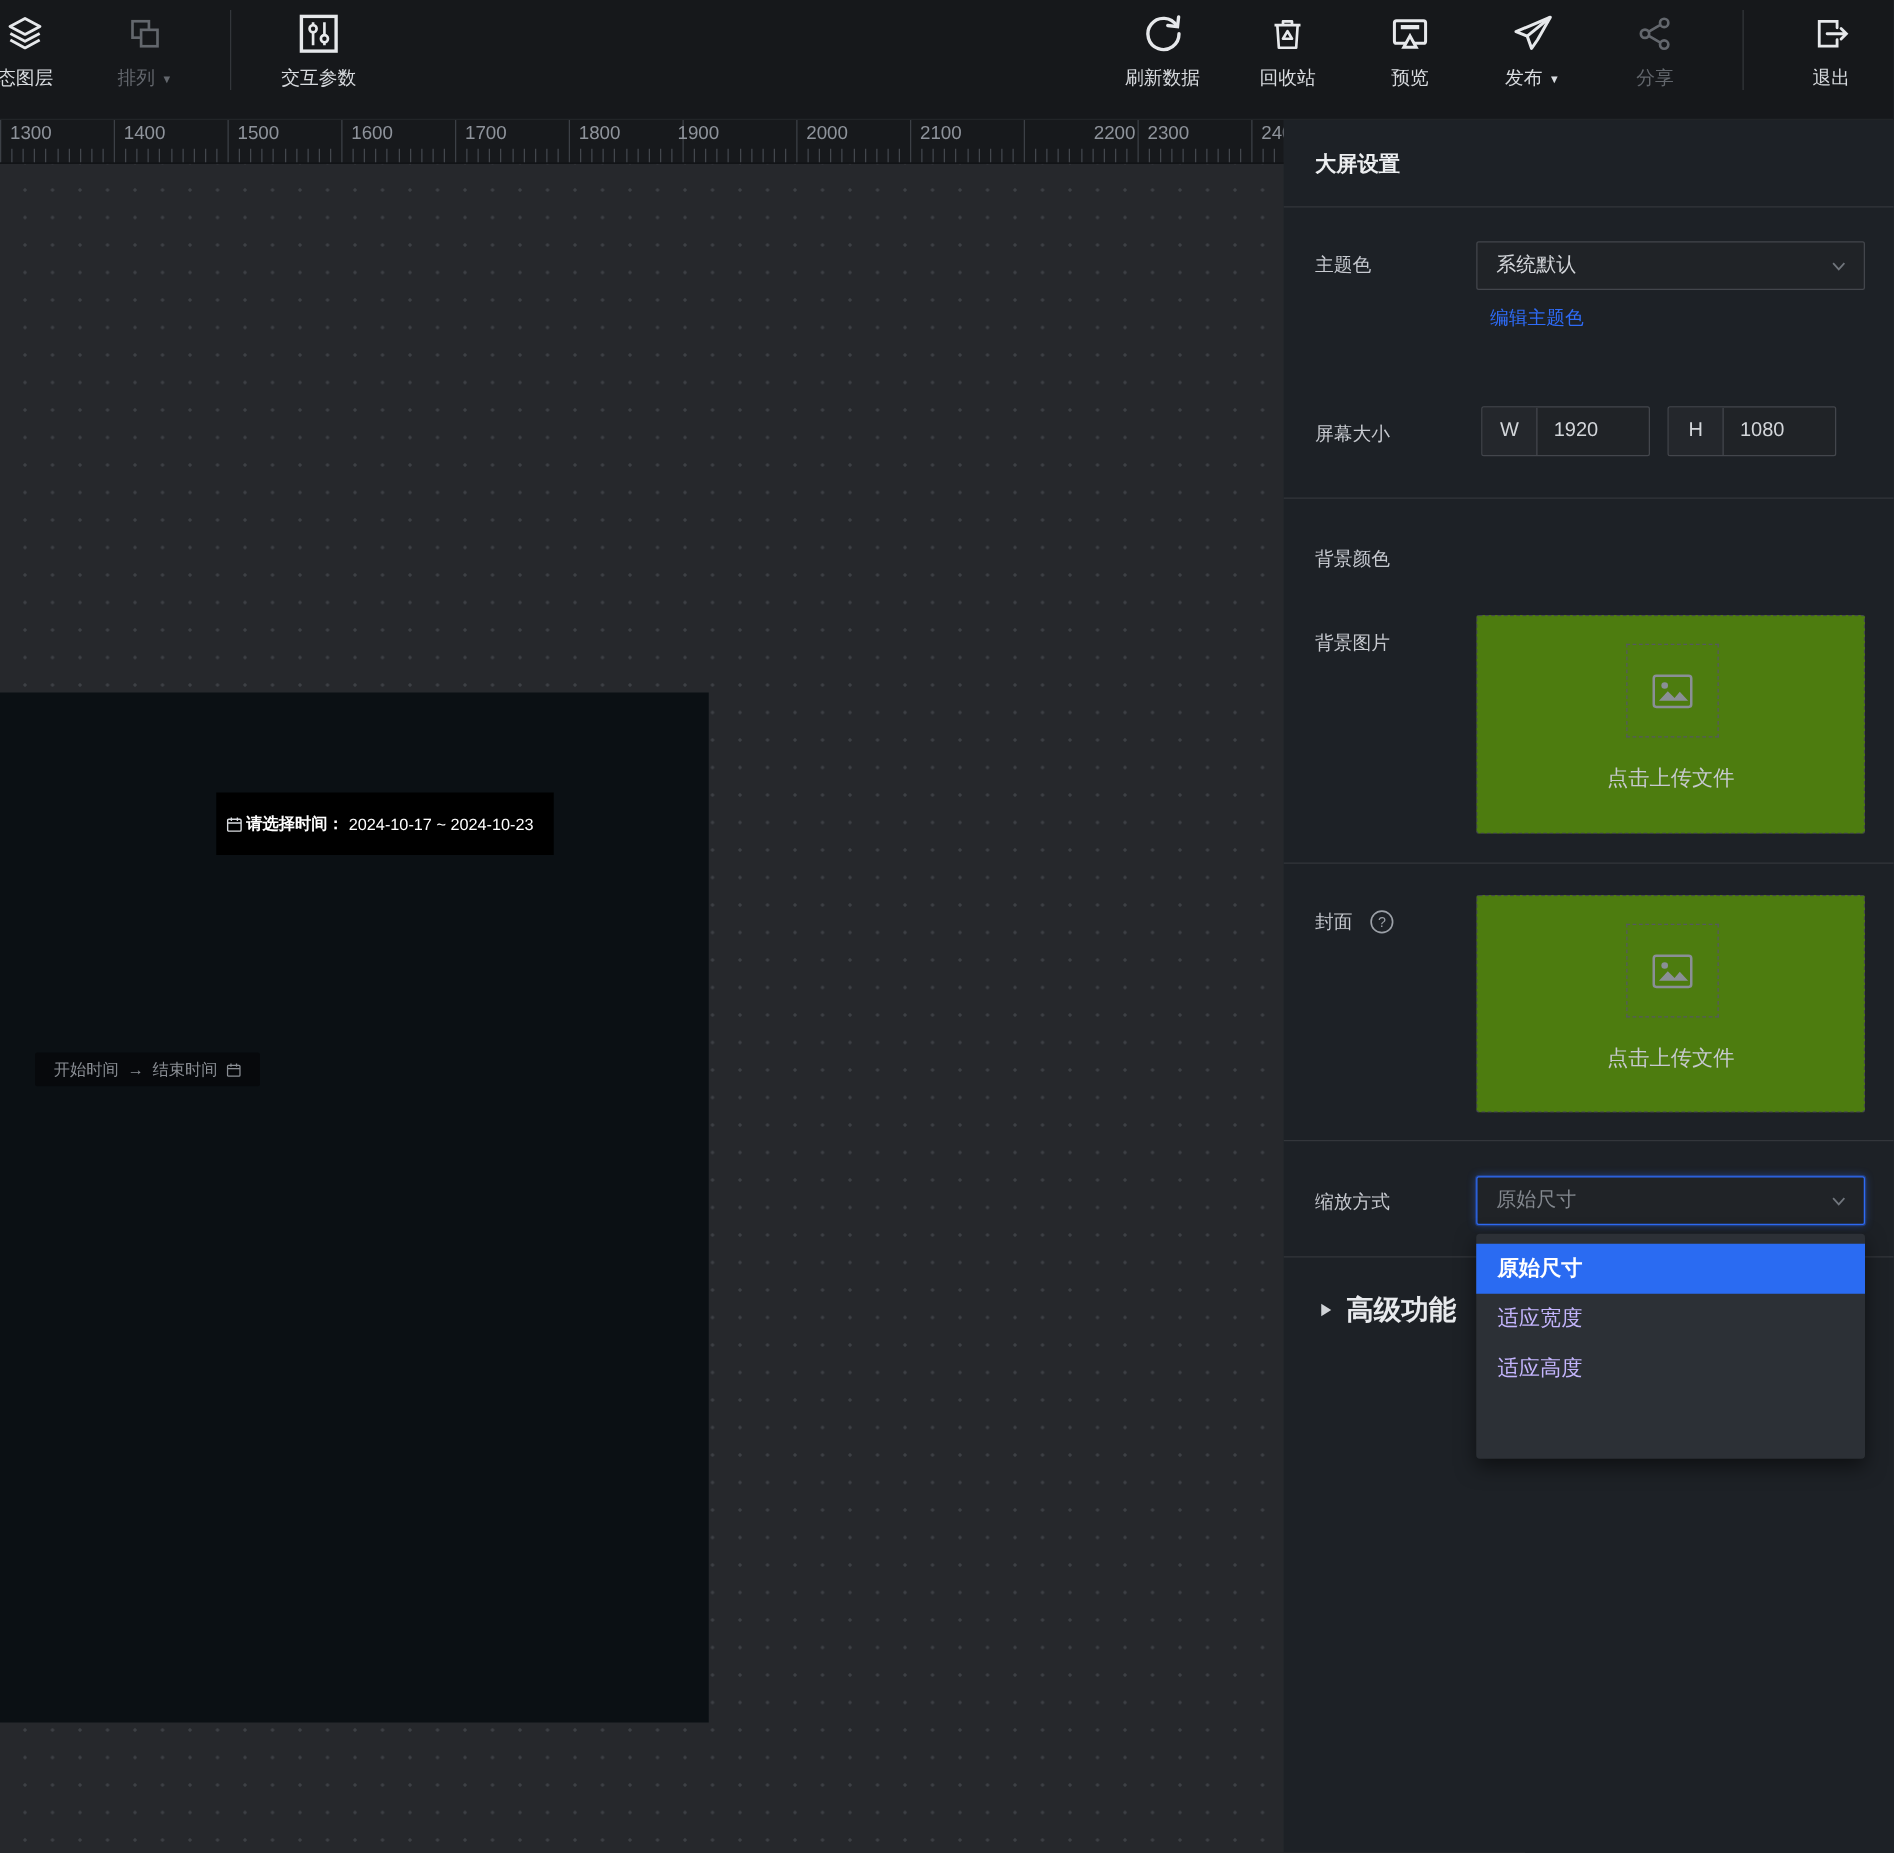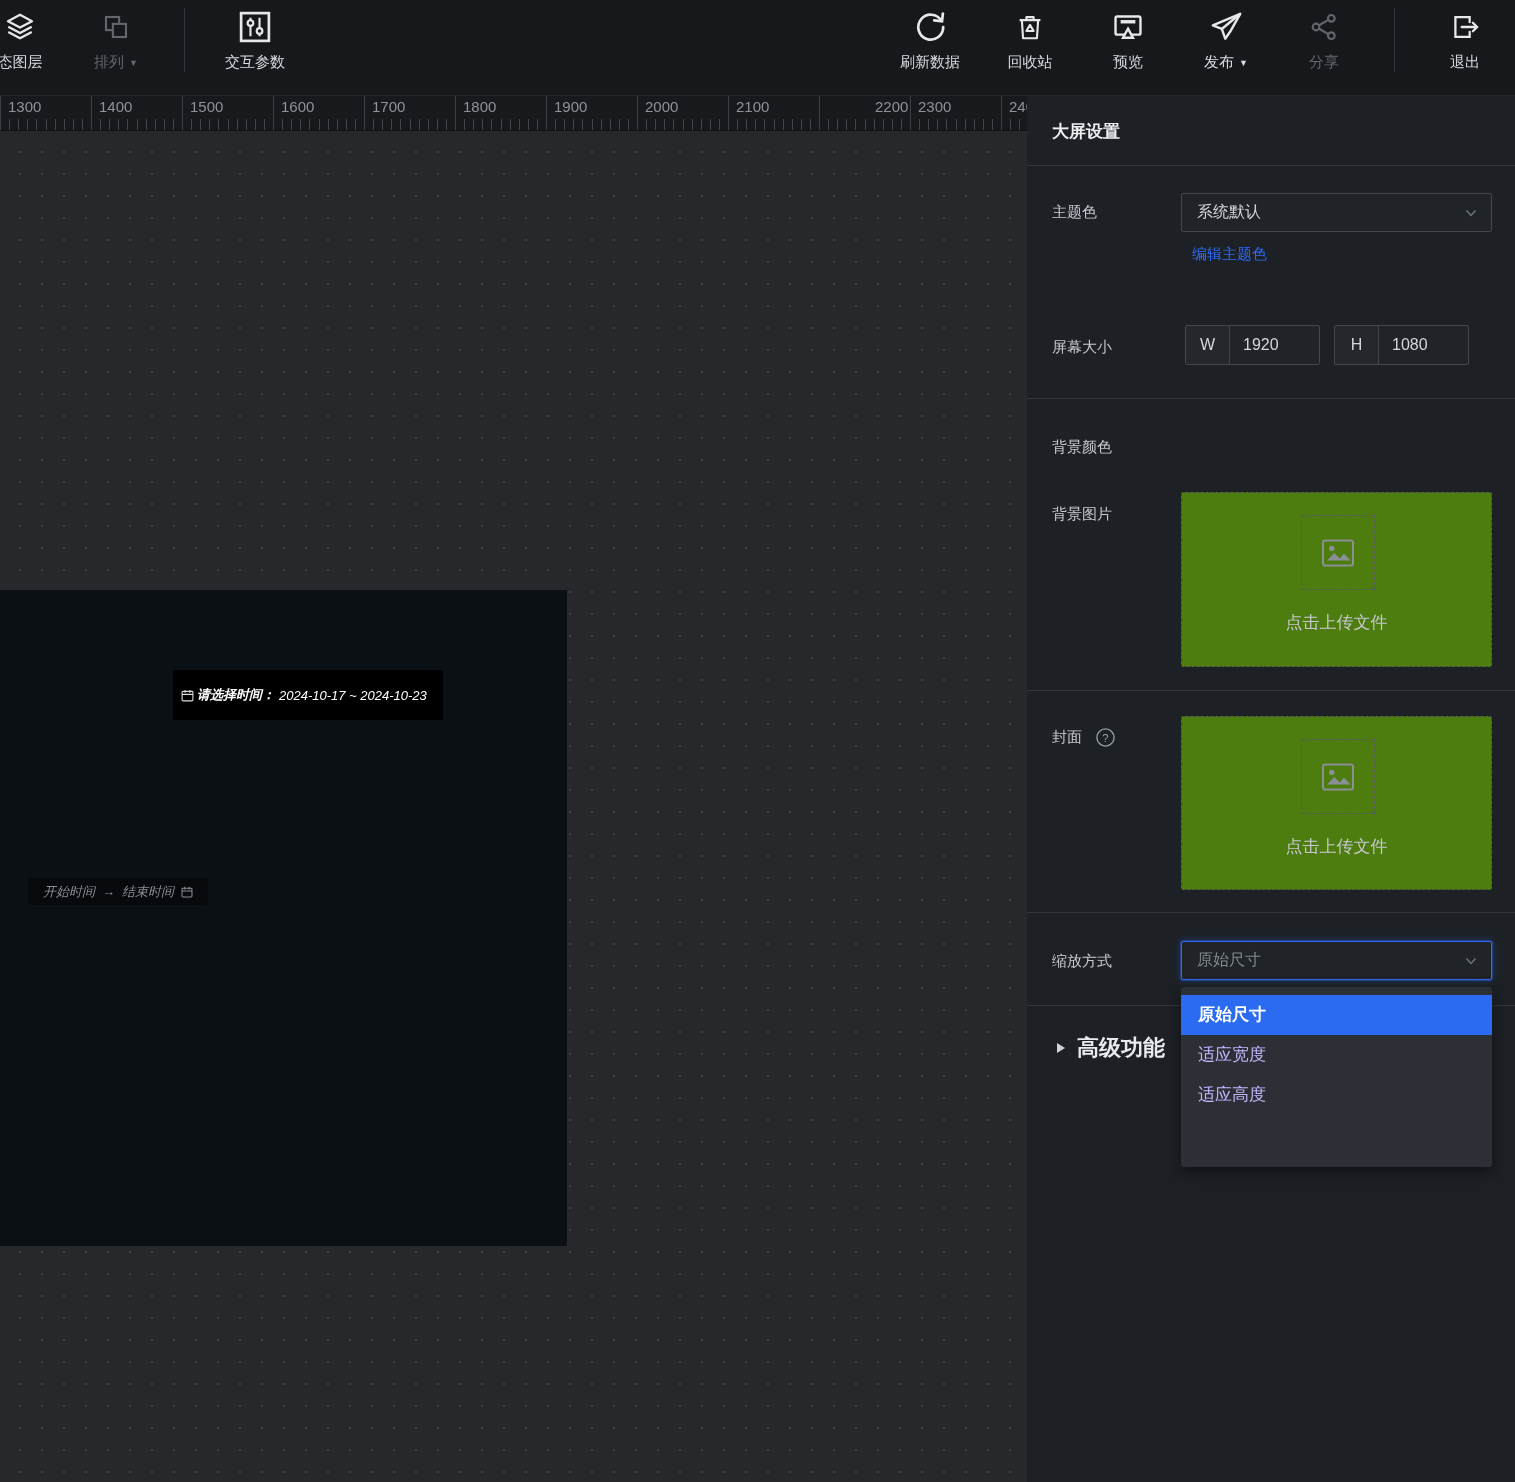--- a/index.html
+++ b/index.html
@@ -20,21 +20,21 @@
   
   .ruler{position:absolute;left:0;top:95px;width:1027px;height:35px;background:#17191c;overflow:hidden;border-bottom:1px solid #101214;z-index:20;}
   .ruler .r-label{position:absolute;top:3px;font-size:15px;color:#8e939b;white-space:nowrap;}
   .ruler .r-major{position:absolute;top:0;width:1px;height:35px;background:#3c4046;}
   .ruler .r-minor{position:absolute;bottom:0;width:1px;height:11px;background:#43474d;}
 
   
   .canvas{position:absolute;left:0;top:130px;width:1027px;height:1352px;background-color:#26282c;
     background-image:radial-gradient(circle,#3d4045 1.1px,transparent 1.5px);
     background-size:22px 22px;background-position:9px 11px;overflow:hidden;}
-  .screen{position:absolute;left:0;top:460px;width:567px;height:656px;background:#0b1014;overflow:hidden;font-style:italic;}
+  .screen{position:absolute;left:0;top:424px;width:567px;height:824px;background:#0b1014;overflow:hidden;}
 
   .w-date-display{position:absolute;left:173px;top:80px;width:270px;height:50px;background:#000;
     display:flex;align-items:center;padding:0 8px;box-sizing:border-box;font-size:13px;color:#fff;white-space:nowrap;cursor:pointer;}
   .w-date-display .cal{display:flex;margin-right:3px;color:#d9dce0;}
   .w-date-display b{font-weight:700;margin-right:4px;}
   .w-date-picker{position:absolute;left:28px;top:288px;width:180px;height:27px;background:#07090c;border-radius:2px;
     display:flex;align-items:center;justify-content:center;gap:7px;font-size:13px;color:#8a8e94;cursor:pointer;}
   .w-date-picker .cal{display:flex;color:#8a8e94;}
 
   
@@ -266,21 +266,21 @@
       <div class="r-minor" style="left: 464.1px;"></div>
       <div class="r-minor" style="left: 473.2px;"></div>
       <div class="r-minor" style="left: 482.3px;"></div>
       <div class="r-minor" style="left: 491.4px;"></div>
       <div class="r-minor" style="left: 500.5px;"></div>
       <div class="r-minor" style="left: 509.6px;"></div>
       <div class="r-minor" style="left: 518.7px;"></div>
       <div class="r-minor" style="left: 527.8px;"></div>
       <div class="r-minor" style="left: 536.9px;"></div>
       <div class="r-major" style="left: 546px;"></div>
-      <span class="r-label" style="left: 554px;">1900</span>
+      <span class="r-label" style="left: 542px;">1900</span>
       <div class="r-minor" style="left: 555.1px;"></div>
       <div class="r-minor" style="left: 564.2px;"></div>
       <div class="r-minor" style="left: 573.3px;"></div>
       <div class="r-minor" style="left: 582.4px;"></div>
       <div class="r-minor" style="left: 591.5px;"></div>
       <div class="r-minor" style="left: 600.6px;"></div>
       <div class="r-minor" style="left: 609.7px;"></div>
       <div class="r-minor" style="left: 618.8px;"></div>
       <div class="r-minor" style="left: 627.9px;"></div>
       <div class="r-major" style="left: 637px;"></div>

